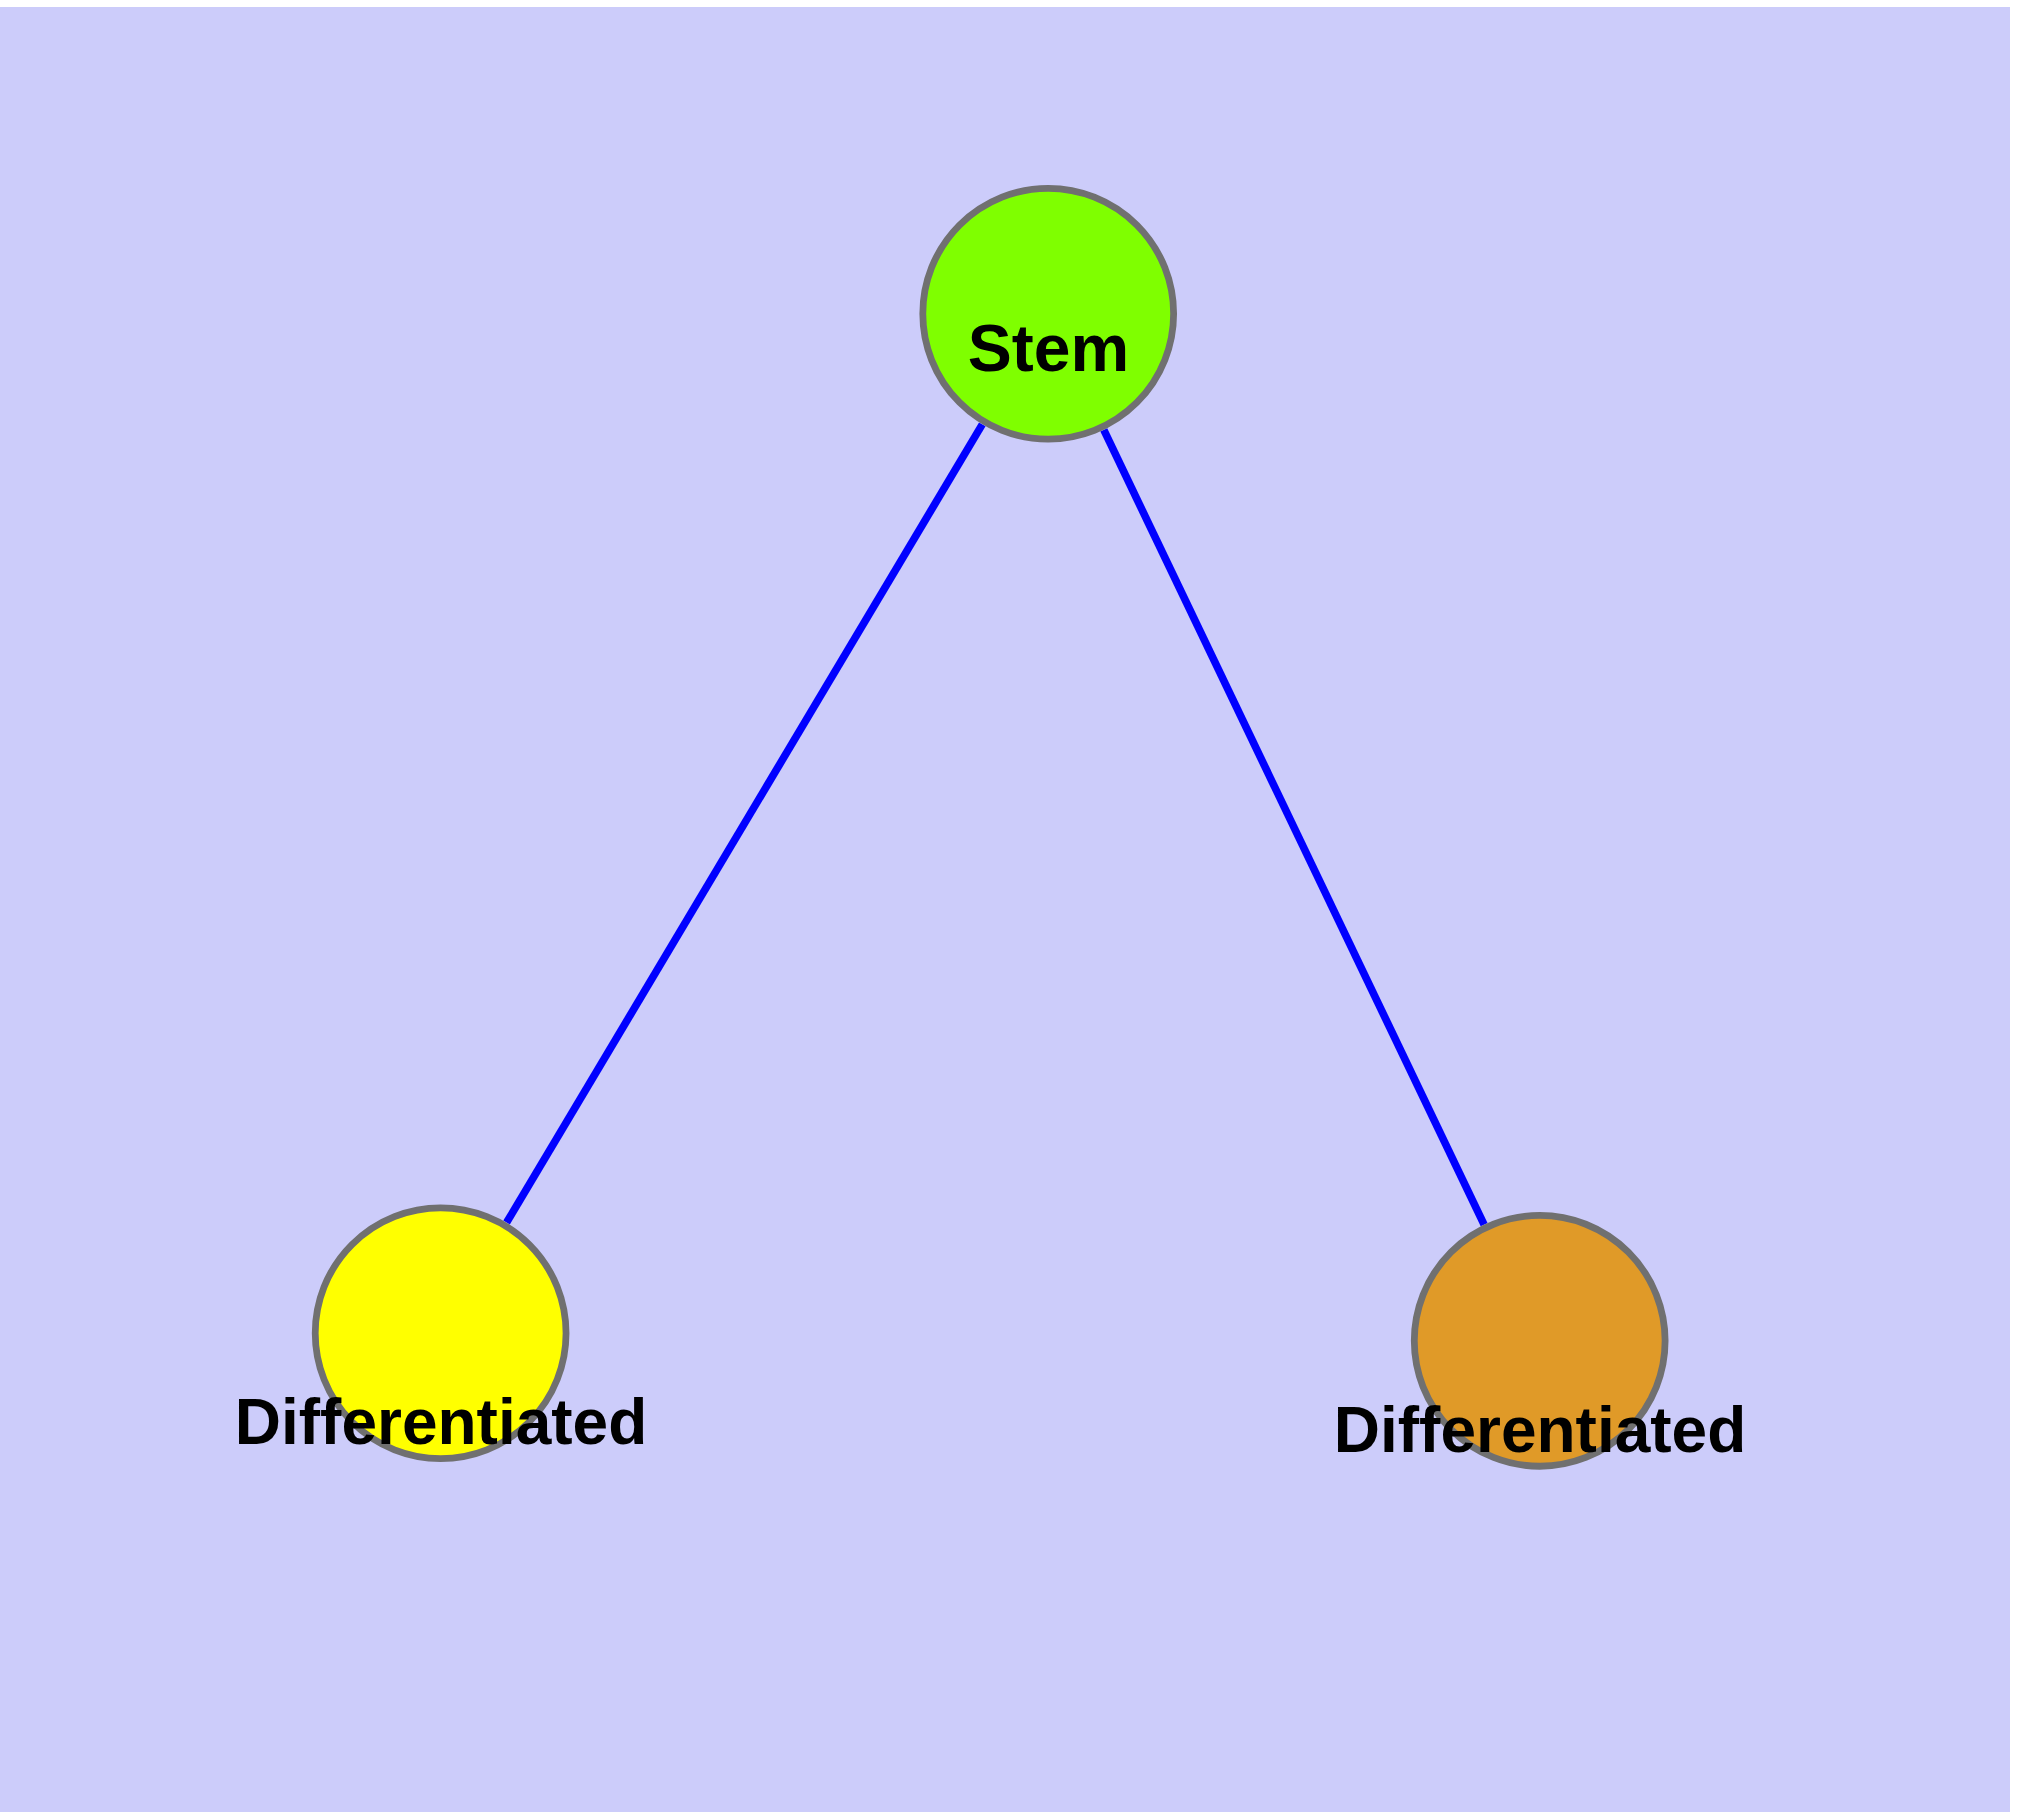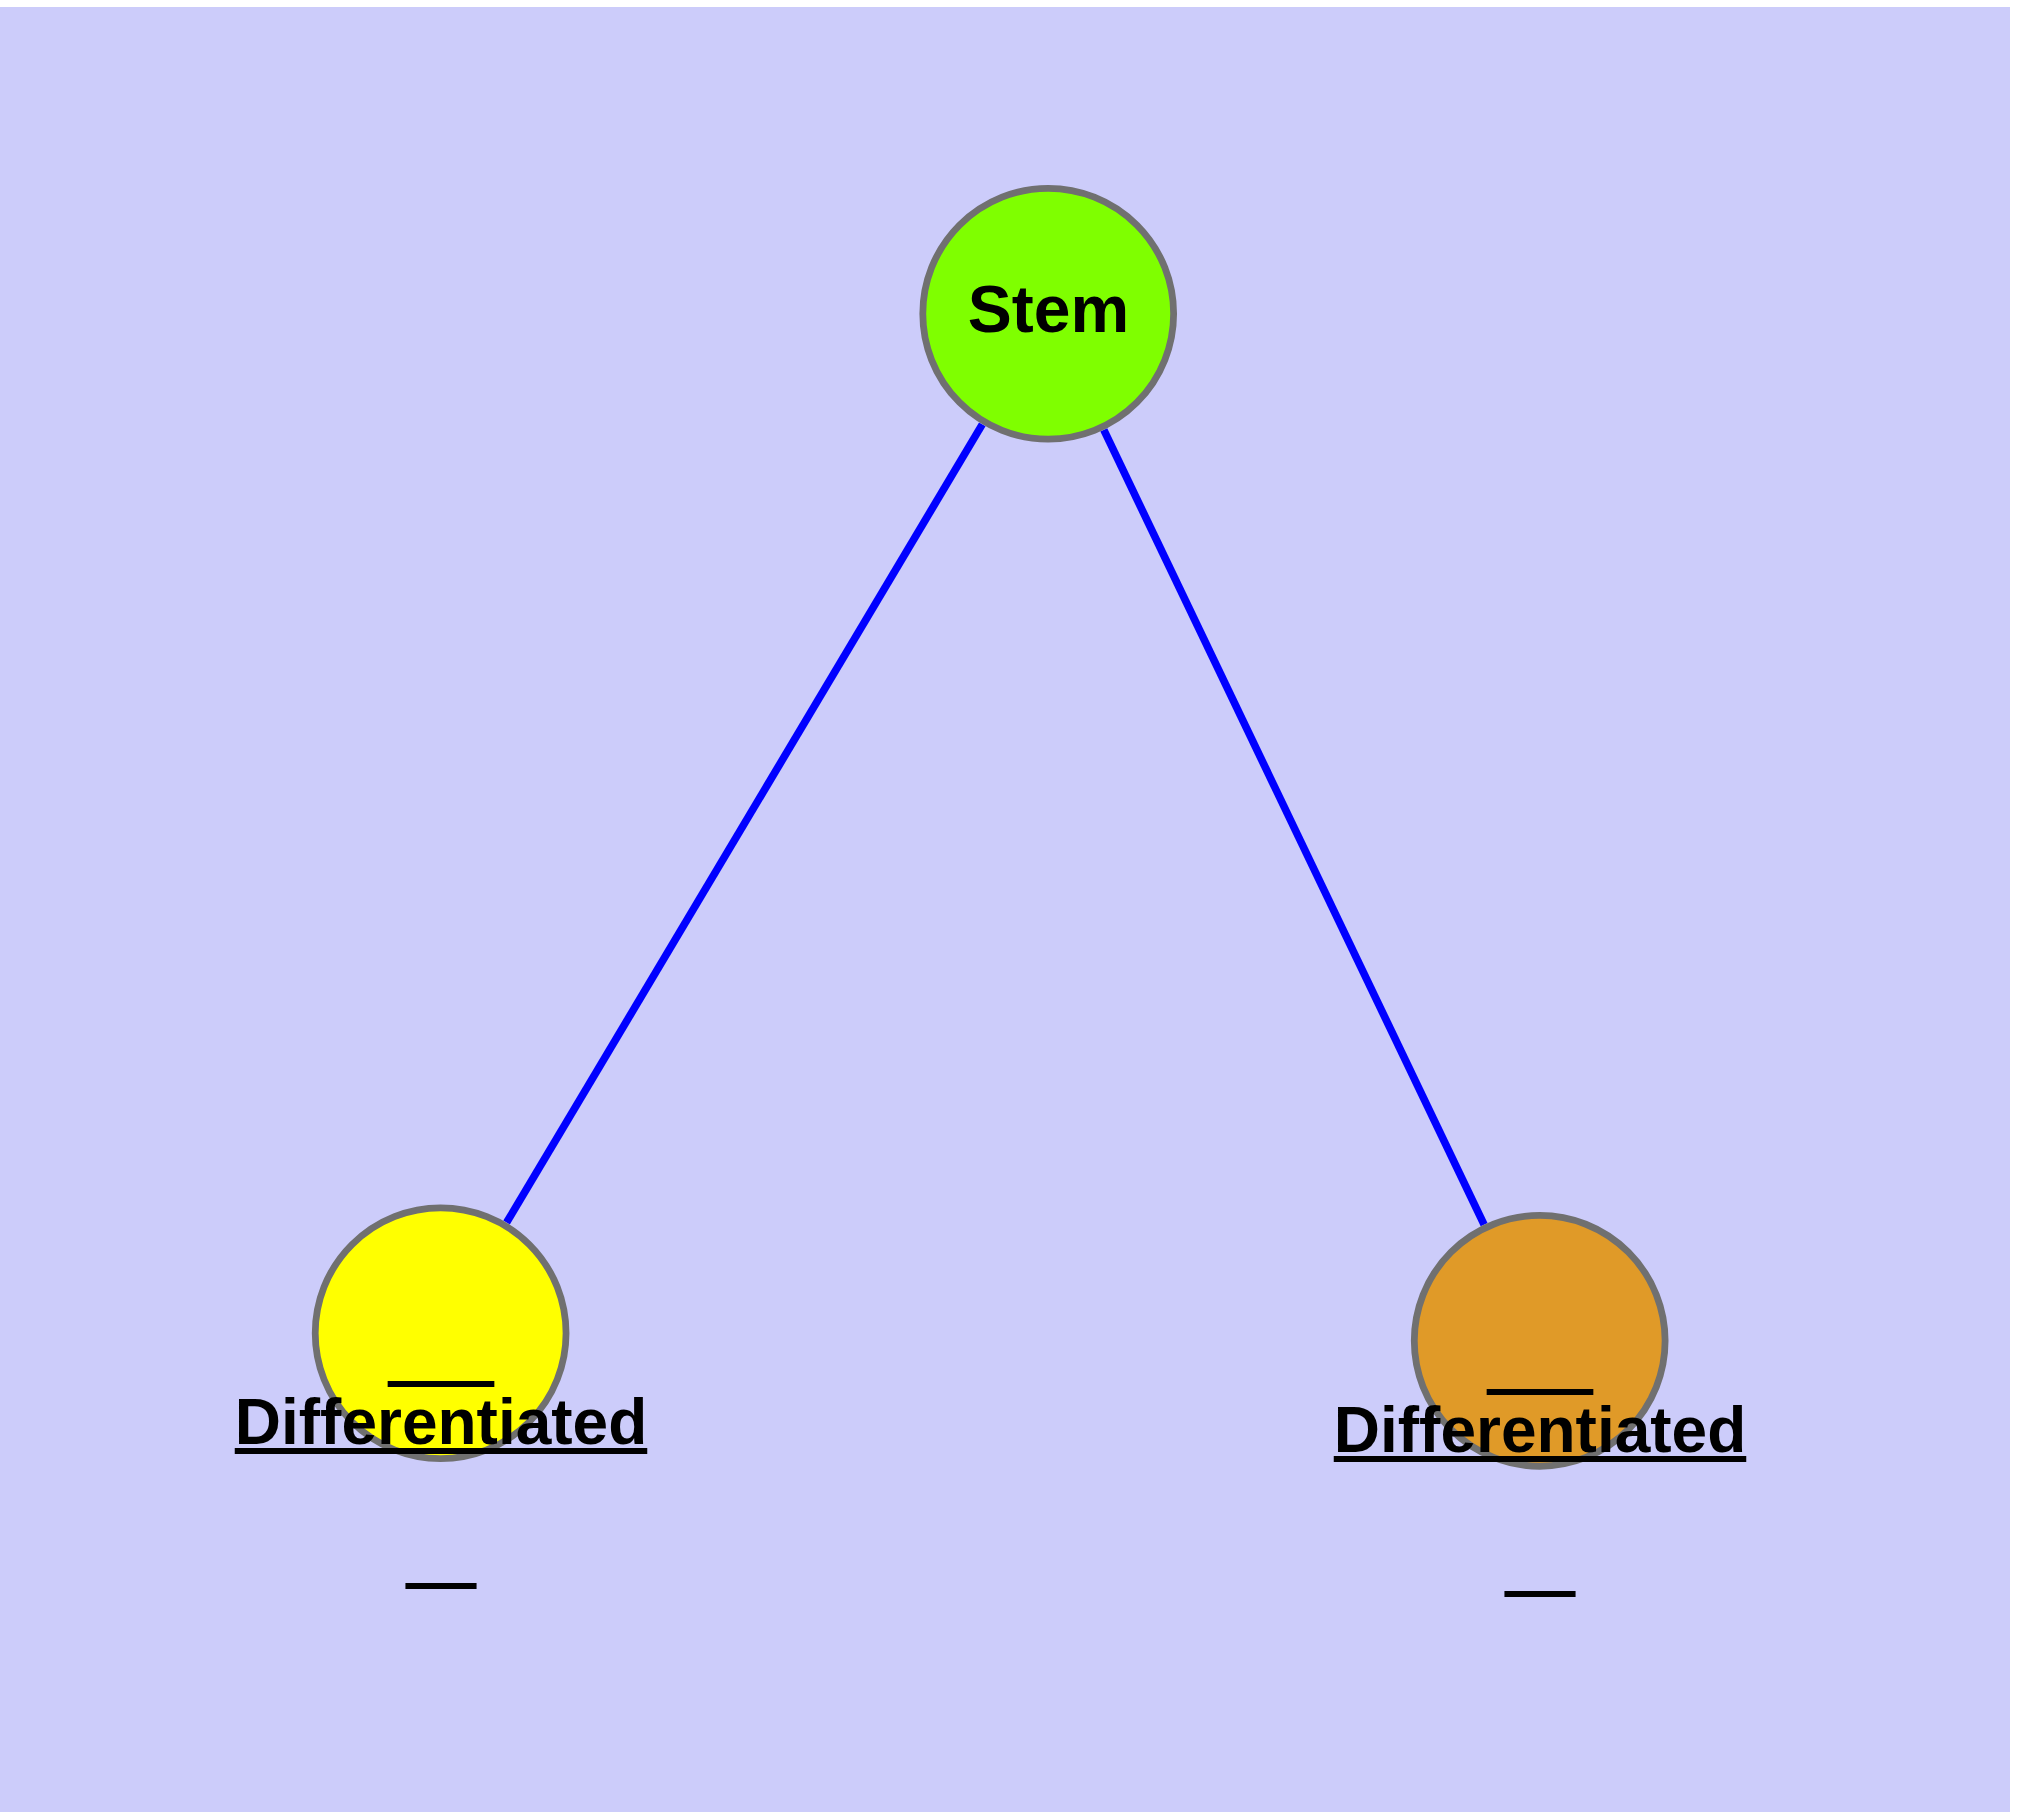--- a/index.html
+++ b/index.html
@@ -37,24 +37,24 @@
     text-align: center;
     font-weight: bold;
     color: #000000;
     line-height: 1.05;
     white-space: pre;
     pointer-events: none;
     -webkit-font-smoothing: antialiased;
   }
   .node-label.single {
     font-size: 66px;
+    margin-top: 39px;
   }
   .node-label.double {
     font-size: 64px;
-    text-decoration: underline;
   }
 </style>
 </head>
 <body>
 
 <div id="canvas">
   <div id="plot-area" style="background: rgb(204, 204, 250);">
 
     <svg id="graph-svg" viewBox="0 0 2372 2130" preserveAspectRatio="none">
 

